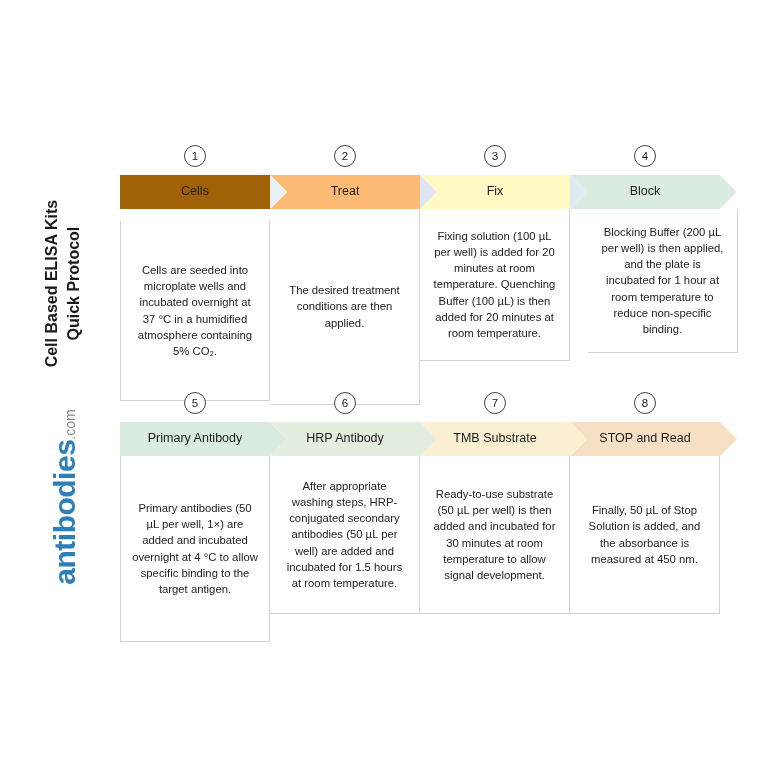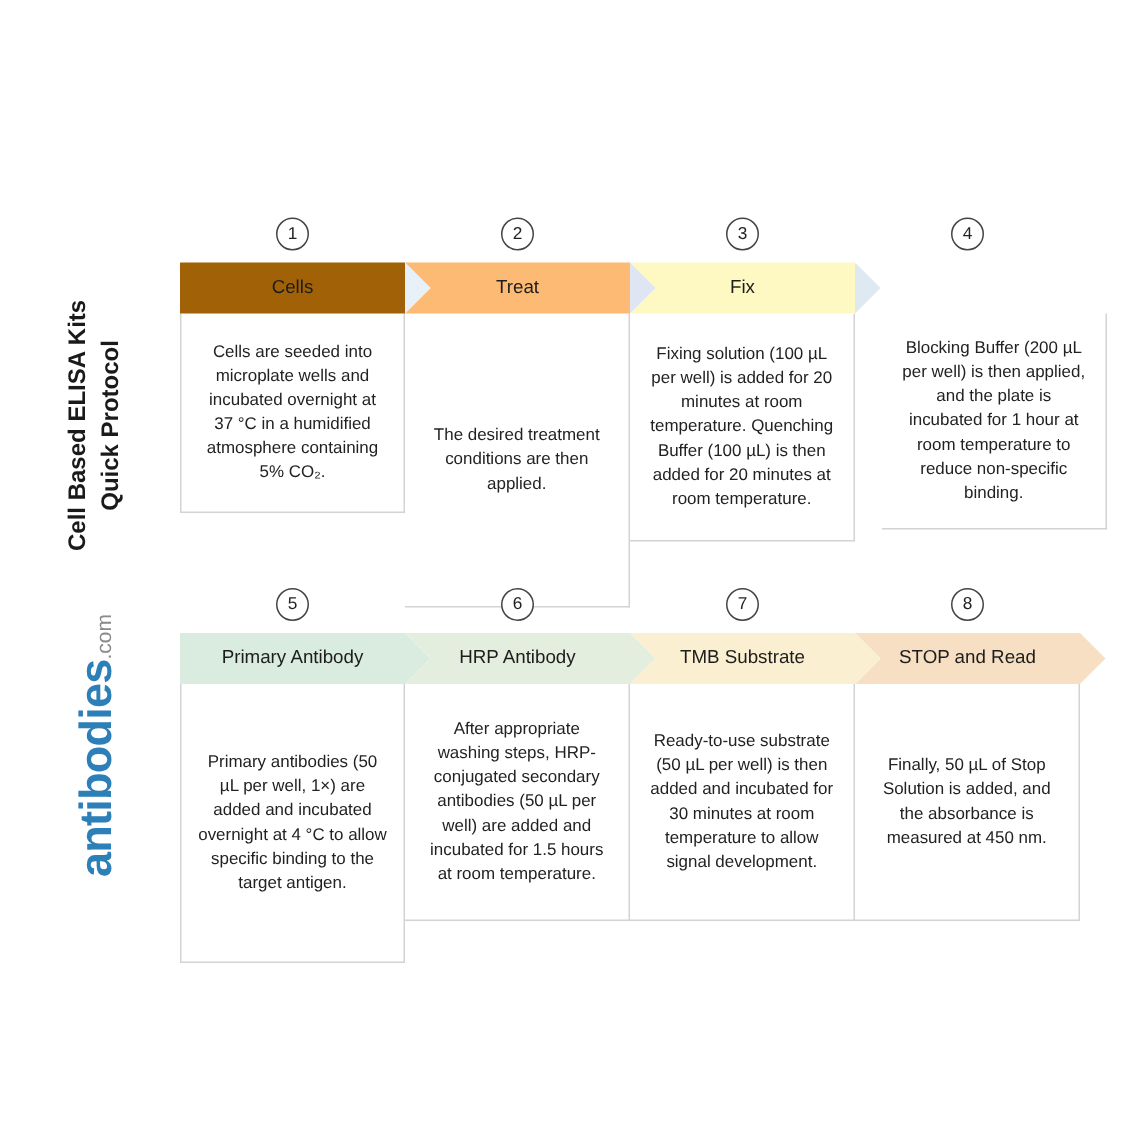--- a/index.html
+++ b/index.html
@@ -179,23 +179,28 @@
       <div class="chev" style="left: 150px; width: 150px; background: #fdba74; z-index: 9;">
         <span class="point" style="border-left: 17px solid rgb(223, 229, 243);"></span>
         <span class="notch"></span>
         <span class="chev-label">Treat</span>
       </div>
       <div class="chev" style="left: 300px; width: 150px; background: #fef9c3; z-index: 8;">
         <span class="point" style="border-left: 17px solid rgb(223, 233, 242);"></span>
         <span class="notch"></span>
         <span class="chev-label">Fix</span>
       </div>
+      <div class="chev" style="left: 450px; width: 150px; background: rgb(217, 236, 223); z-index: 7;">
+        <span class="point" style="border-left: 17px solid rgb(217, 236, 223);"></span>
+        <span class="notch"></span>
+        <span class="chev-label">Block</span>
+      </div>
     </div>
   <div class="boxes">
-      <div class="desc-box" style="left: 0px; width: 150px; height: 133px;">Cells are seeded into microplate wells and incubated overnight at 37 °C in a humidified atmosphere containing 5% CO₂.</div>
+      <div class="desc-box" style="left: 0px; width: 150px; height: 180px; margin-top: 12px;">Cells are seeded into microplate wells and incubated overnight at 37 °C in a humidified atmosphere containing 5% CO₂.</div>
       <div class="desc-box" style="left: 150px; width: 150px; height: 196px; border-left: none;">The desired treatment conditions are then applied.</div>
       <div class="desc-box" style="left: 300px; width: 150px; height: 152px; border-left: none;">Fixing solution (100 µL per well) is added for 20 minutes at room temperature. Quenching Buffer (100 µL) is then added for 20 minutes at room temperature.</div>
       <div class="desc-box" style="left: 468px; width: 150px; height: 144px; border-left: none;">Blocking Buffer (200 µL per well) is then applied, and the plate is incubated for 1 hour at room temperature to reduce non-specific binding.</div>
     </div>
 </div>
 
 <div class="row" id="row2">
   <div class="numbers">
       <div class="num-circle" style="left: 64px; top: 0px;">5</div>
       <div class="num-circle" style="left: 214px; top: 0px;">6</div>

